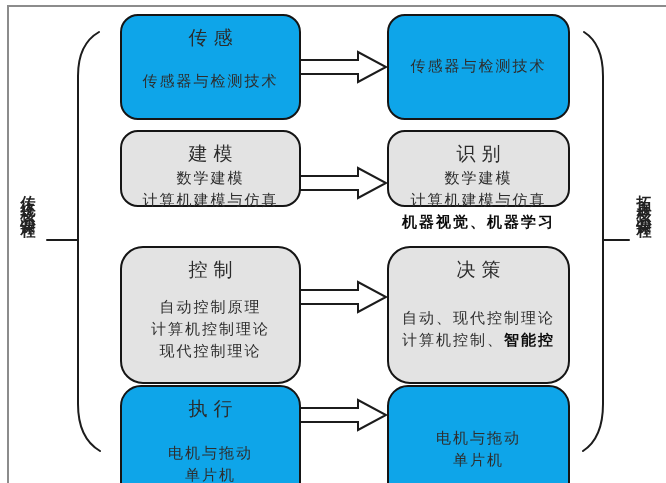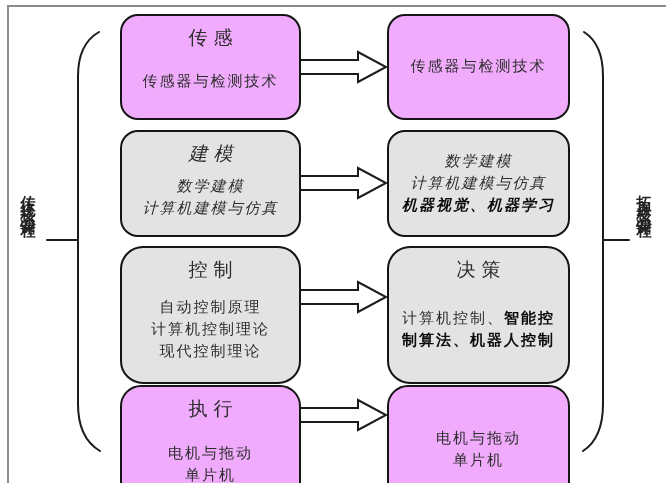--- a/index.html
+++ b/index.html
@@ -20,29 +20,29 @@
   }
   .vlabel-left{left:18px;}
   .vlabel-right{left:634px;}
 
   svg.overlay{position:absolute;left:0;top:0;pointer-events:none;}
   .brace{fill:none;stroke:#1c1c1c;stroke-width:2;stroke-linecap:round;}
   .arrow{fill:#ffffff;stroke:#1c1c1c;stroke-width:2;stroke-linejoin:miter;}
 
   .box{
     position:absolute;box-sizing:border-box;
-    background:#f0abfc;border:2.5px solid #151515;border-radius:18px;
+    background:#0ea5e9;border:2.5px solid #151515;border-radius:18px;
     display:flex;flex-direction:column;align-items:center;
     padding:6px 4px 8px 4px;
   }
   .box.mid{background:#e3e3e3;}
   .col-left{left:120px;width:181px;}
   .col-right{left:387px;width:183px;}
   .r1{top:14px;height:106px;}
-  .r2{top:130px;height:107px;font-style:italic;}
+  .r2{top:130px;height:77px;}
   .r3{top:246px;height:138px;border-radius:23px;}
   .r4{top:385px;height:130px;border-radius:21px;}
 
   .box-title{
     font-size:19px;color:#2b2b2b;margin-top:3px;
     letter-spacing:6px;text-indent:6px;white-space:nowrap;
   }
   .box-body{
     flex:1;display:flex;flex-direction:column;justify-content:center;
     width:100%;
@@ -101,31 +101,32 @@
       <div class="box-line"><span>单片机</span></div>
     </div>
 </div>
 
 <div class="box col-right r1">
   <div class="box-body">
       <div class="box-line"><span>传感器与检测技术</span></div>
     </div>
 </div>
 <div class="box col-right r2 mid">
+  <div class="box-title">识别</div>
   <div class="box-body">
       <div class="box-line"><span>数学建模</span></div>
       <div class="box-line"><span>计算机建模与仿真</span></div>
       <div class="box-line"><b>机器视觉、机器学习</b></div>
     </div>
 </div>
 <div class="box col-right r3 mid">
   <div class="box-title">决策</div>
   <div class="box-body">
+      <div class="box-line"><span>自动、现代控制理论</span></div>
       <div class="box-line"><span>计算机控制、</span><b>智能控</b></div>
-      <div class="box-line"><b>制算法、机器人控制</b></div>
     </div>
 </div>
 <div class="box col-right r4">
   <div class="box-body">
       <div class="box-line"><span>电机与拖动</span></div>
       <div class="box-line"><span>单片机</span></div>
     </div>
 </div>
 
 </body></html>

